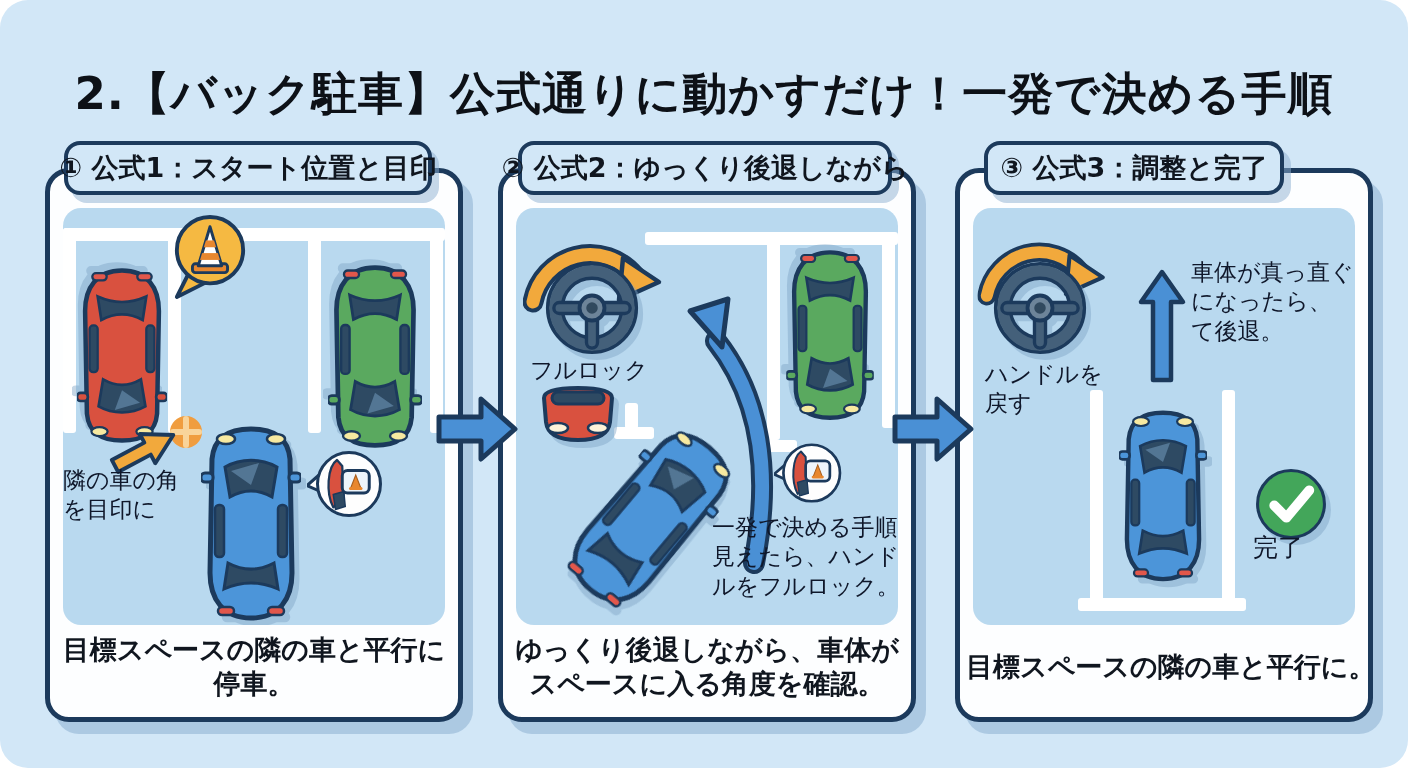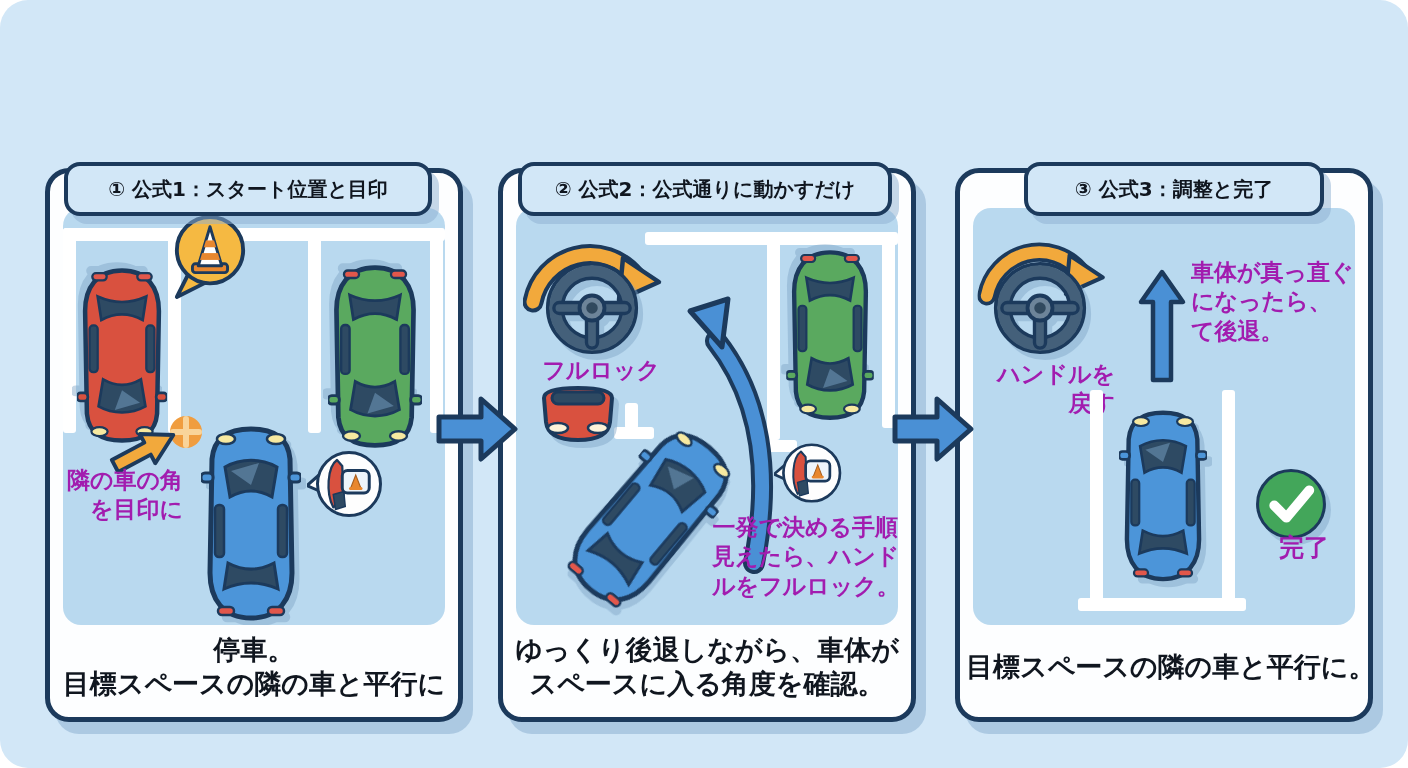--- a/index.html
+++ b/index.html
@@ -12,27 +12,27 @@
     background:var(--panel_bg,#fdfeff);border:5px solid var(--line,#1c3a5c);
     border-radius:24px;box-shadow:10px 12px 0 rgba(141,176,209,.55);}
   .illus{position:absolute;left:13px;top:35px;width:382px;height:417px;
     background:var(--illus_bg,#b9d9ef);border-radius:18px;overflow:hidden;}
   .caption{position:absolute;left:6px;right:6px;bottom:6px;height:88px;display:flex;
     flex-direction:column;justify-content:center;text-align:center;
     font-size:27px;font-weight:800;line-height:1.25;}
   .caption div{white-space:nowrap;}
   .pill{position:absolute;top:141px;height:54px;z-index:8;box-sizing:border-box;
     background:var(--page_bg,#d2e7f7);border:4px solid var(--line,#1c3a5c);border-radius:16px;
-    display:flex;align-items:center;justify-content:center;font-size:20px;font-weight:800;
-    white-space:nowrap;box-shadow:7px 8px 0 rgba(141,176,209,.5);margin-top:21px;}
+    display:flex;align-items:center;justify-content:center;font-size:27px;font-weight:800;
+    white-space:nowrap;box-shadow:7px 8px 0 rgba(141,176,209,.5);}
   .pline{position:absolute;background:#ffffff;border-radius:3px;}
   .abs{position:absolute;}
-  .note{position:absolute;font-weight:700;font-size:23px;line-height:1.28;color:#a21caf;}
+  .note{position:absolute;font-weight:400;font-size:23px;line-height:1.28;color:#0f172a;}
   .note div{white-space:nowrap;}
-  .note.center{text-align:right;}
+  .note.center{text-align:left;}
   .shadowed{filter:drop-shadow(5px 6px 0 rgba(127,163,198,.45));}
   .gap-arrow{position:absolute;top:396px;width:82px;height:66px;z-index:7;}
   svg{display:block;overflow:visible;}
 </style>
 </head>
 <body>
 
 <svg width="0" height="0" style="position:absolute">
   <defs>
     <symbol id="sym-car" viewBox="0 0 100 200">
@@ -99,20 +99,21 @@
       <path d="M8,12 Q8,2 42,2 Q76,2 76,12 L74,36 Q72,54 42,54 Q12,54 10,36 Z" fill="var(--car_red,#d9513f)" stroke="var(--line,#1c3a5c)" stroke-width="4"></path>
       <rect x="16" y="6" width="52" height="12" rx="6" fill="#2e4a63" stroke="var(--line,#1c3a5c)" stroke-width="3"></rect>
       <ellipse cx="22" cy="42" rx="10" ry="5" fill="#fdf3d8" stroke="var(--line,#1c3a5c)" stroke-width="2.5"></ellipse>
       <ellipse cx="62" cy="42" rx="10" ry="5" fill="#fdf3d8" stroke="var(--line,#1c3a5c)" stroke-width="2.5"></ellipse>
     </symbol>
   </defs>
 </svg>
 
 <div class="canvas">
   <div class="bg"></div>
+  <h1 class="title">2.【バック駐車】公式通りに動かすだけ！一発で決める手順</h1>
 
   <section class="panel" style="left:45px">
     <div class="illus">
       <div class="pline" style="left:0;top:20px;width:382px;height:13px"></div>
       <div class="pline" style="left:0;top:20px;width:13px;height:205px"></div>
       <div class="pline" style="left:105px;top:20px;width:13px;height:205px"></div>
       <div class="pline" style="left:245px;top:20px;width:13px;height:205px"></div>
       <div class="pline" style="left:367px;top:20px;width:13px;height:205px"></div>
 
       <svg class="abs shadowed" style="left:14px;top:52px;width:90px;height:192px;transform:rotate(180deg);--body:var(--car_red)" viewBox="0 0 100 200">
@@ -142,22 +143,22 @@
 
       <svg class="abs shadowed" style="left:130px;top:215px;width:116px;height:200px;--body:var(--car_blue)" viewBox="0 0 100 200">
           <use href="#sym-car"></use>
         </svg>
 
       <svg class="abs" style="left:244px;top:238px;width:78px;height:76px" viewBox="0 0 104 100">
           <use href="#sym-mirror"></use>
         </svg>
     </div>
     <div class="caption">
+      <div>目標スペースの隣の車と平行に</div>
       <div>停車。</div>
-      <div>目標スペースの隣の車と平行に</div>
     </div>
   </section>
   <div class="pill" style="left:64px;width:368px">
     <span>① 公式1：スタート位置と目印</span>
   </div>
 
   <section class="panel" style="left:498px">
     <div class="illus">
       <div class="pline" style="left:129px;top:24px;width:253px;height:13px"></div>
       <div class="pline" style="left:366px;top:24px;width:13px;height:196px"></div>
@@ -202,21 +203,21 @@
         <div>見えたら、ハンド</div>
         <div>ルをフルロック。</div>
       </div>
     </div>
     <div class="caption">
       <div>ゆっくり後退しながら、車体が</div>
       <div>スペースに入る角度を確認。</div>
     </div>
   </section>
   <div class="pill" style="left:518px;width:374px">
-    <span>② 公式2：公式通りに動かすだけ</span>
+    <span>② 公式2：ゆっくり後退しながら</span>
   </div>
 
   <section class="panel" style="left:955px">
     <div class="illus">
       <svg class="abs" style="left:4px;top:16px;width:130px;height:92px" viewBox="0 0 140 100">
           <use href="#sym-arc"></use>
         </svg>
       <svg class="abs shadowed" style="left:19px;top:52px;width:96px;height:96px" viewBox="0 0 100 100">
           <use href="#sym-wheel"></use>
         </svg>
@@ -247,21 +248,21 @@
           <use href="#sym-check"></use>
         </svg>
       <div class="note center" style="left:280px;top:324px;width:76px;font-size:25px">
         <div>完了</div>
       </div>
     </div>
     <div class="caption">
       <div>目標スペースの隣の車と平行に。</div>
     </div>
   </section>
-  <div class="pill" style="left:1024px;width:300px">
+  <div class="pill" style="left:984px;width:300px">
     <span>③ 公式3：調整と完了</span>
   </div>
 
   <svg class="gap-arrow" style="left:437px" viewBox="0 0 82 66">
     <polygon points="2,21 44,21 44,3 78,33 44,63 44,45 2,45" fill="var(--arrow_blue,#4a90d5)" stroke="var(--line,#1c3a5c)" stroke-width="5" stroke-linejoin="round"></polygon>
   </svg>
   <svg class="gap-arrow" style="left:893px" viewBox="0 0 82 66">
     <polygon points="2,21 44,21 44,3 78,33 44,63 44,45 2,45" fill="var(--arrow_blue,#4a90d5)" stroke="var(--line,#1c3a5c)" stroke-width="5" stroke-linejoin="round"></polygon>
   </svg>
 </div>

